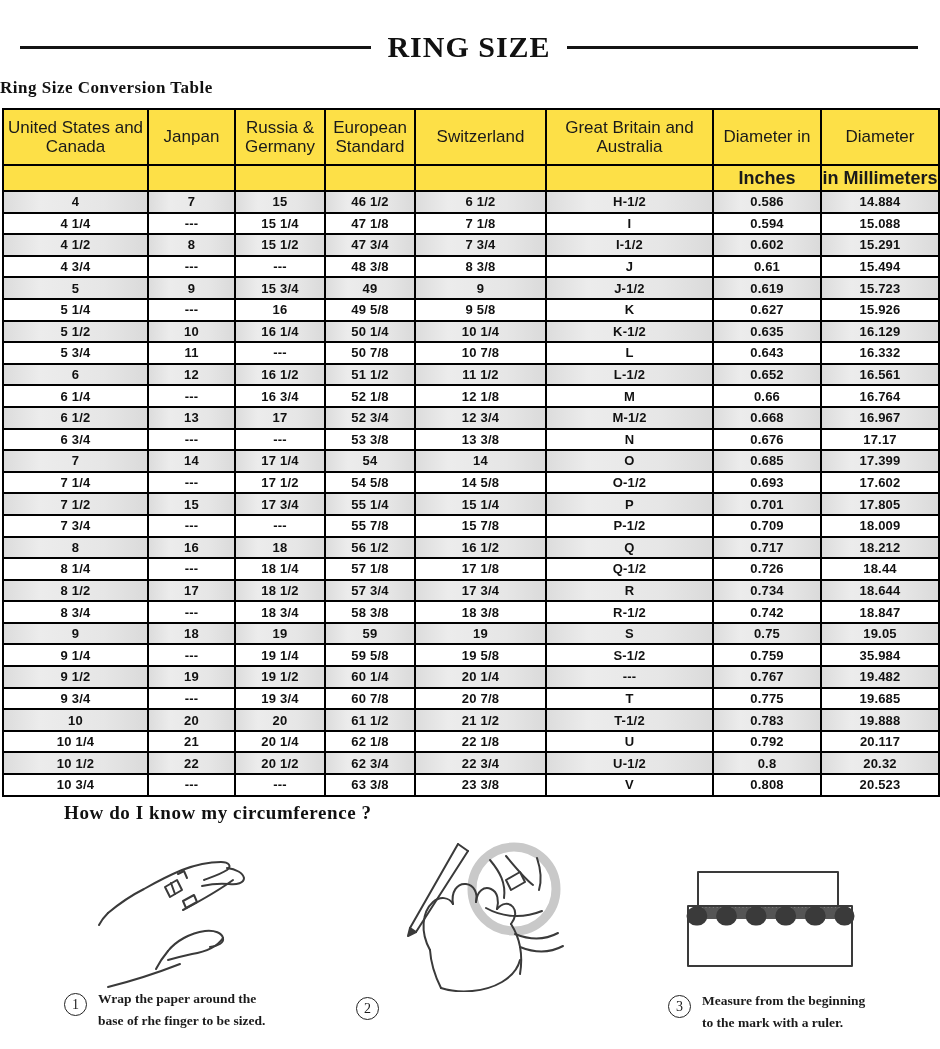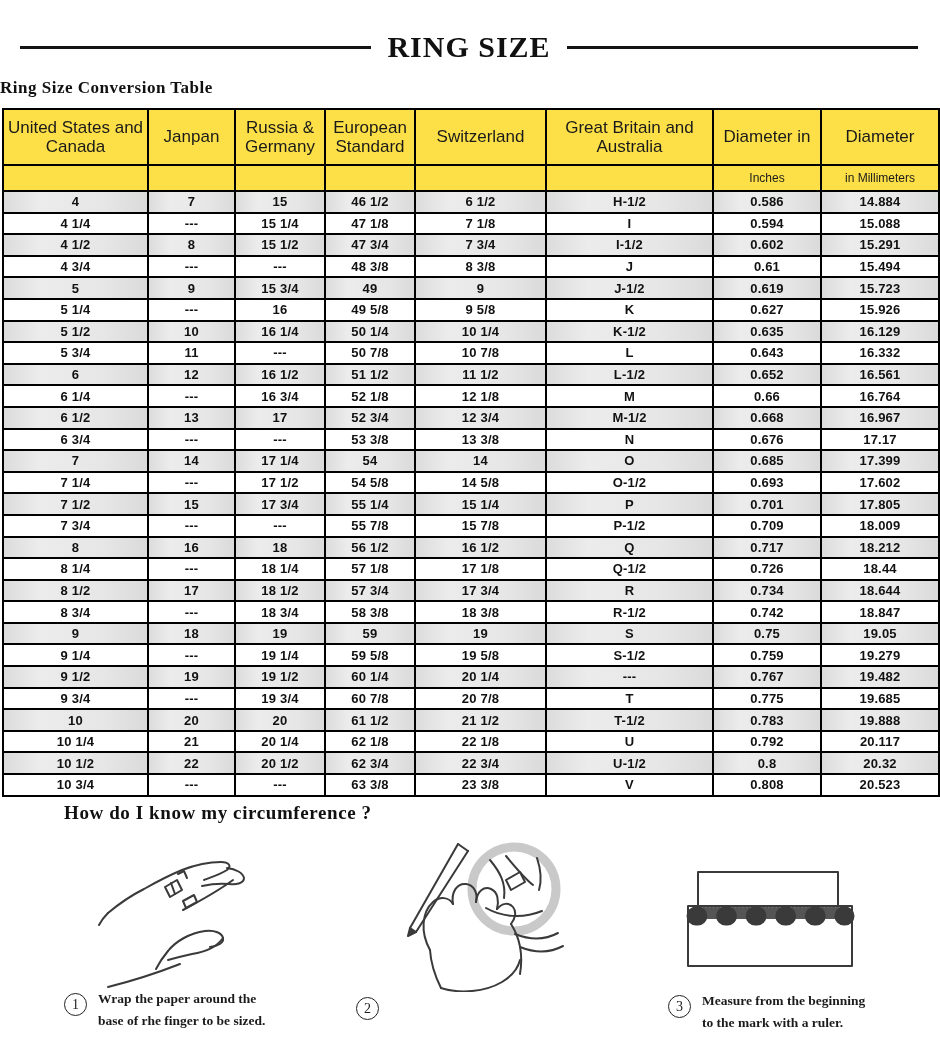--- a/index.html
+++ b/index.html
@@ -38,21 +38,21 @@
     border:2px solid #000;
     text-align:center;vertical-align:middle;
     padding:0;overflow:hidden;
   }
   .conv thead th{
     background:#fde047;
     font-weight:normal;
     color:#1a1a1a;
   }
   .conv tr.main-header th{height:54px;font-size:17px;line-height:1.12;}
-  .conv tr.sub-header th{height:24px;font-size:12px;}
+  .conv tr.sub-header th{height:24px;font-size:18px;font-weight:bold;}
   .conv th.col-janpan{font-size:15px;}
   .conv th.col-russia{font-size:18px;}
   .conv th.col-euro{font-size:13.5px;}
   .conv th.col-swiss{font-size:18px;}
   .conv th.sub-mm{font-size:14px;}
   .conv tbody td{
     height:19.6px;
     font-size:13px;font-weight:bold;
     letter-spacing:0.2px;
   }
@@ -341,21 +341,21 @@
           <td>19.05</td>
         </tr>
         <tr>
           <td>9 1/4</td>
           <td>---</td>
           <td>19 1/4</td>
           <td>59 5/8</td>
           <td>19 5/8</td>
           <td>S-1/2</td>
           <td>0.759</td>
-          <td>19.279</td>
+          <td>35.984</td>
         </tr>
         <tr>
           <td>9 1/2</td>
           <td>19</td>
           <td>19 1/2</td>
           <td>60 1/4</td>
           <td>20 1/4</td>
           <td>---</td>
           <td>0.767</td>
           <td>19.482</td>

